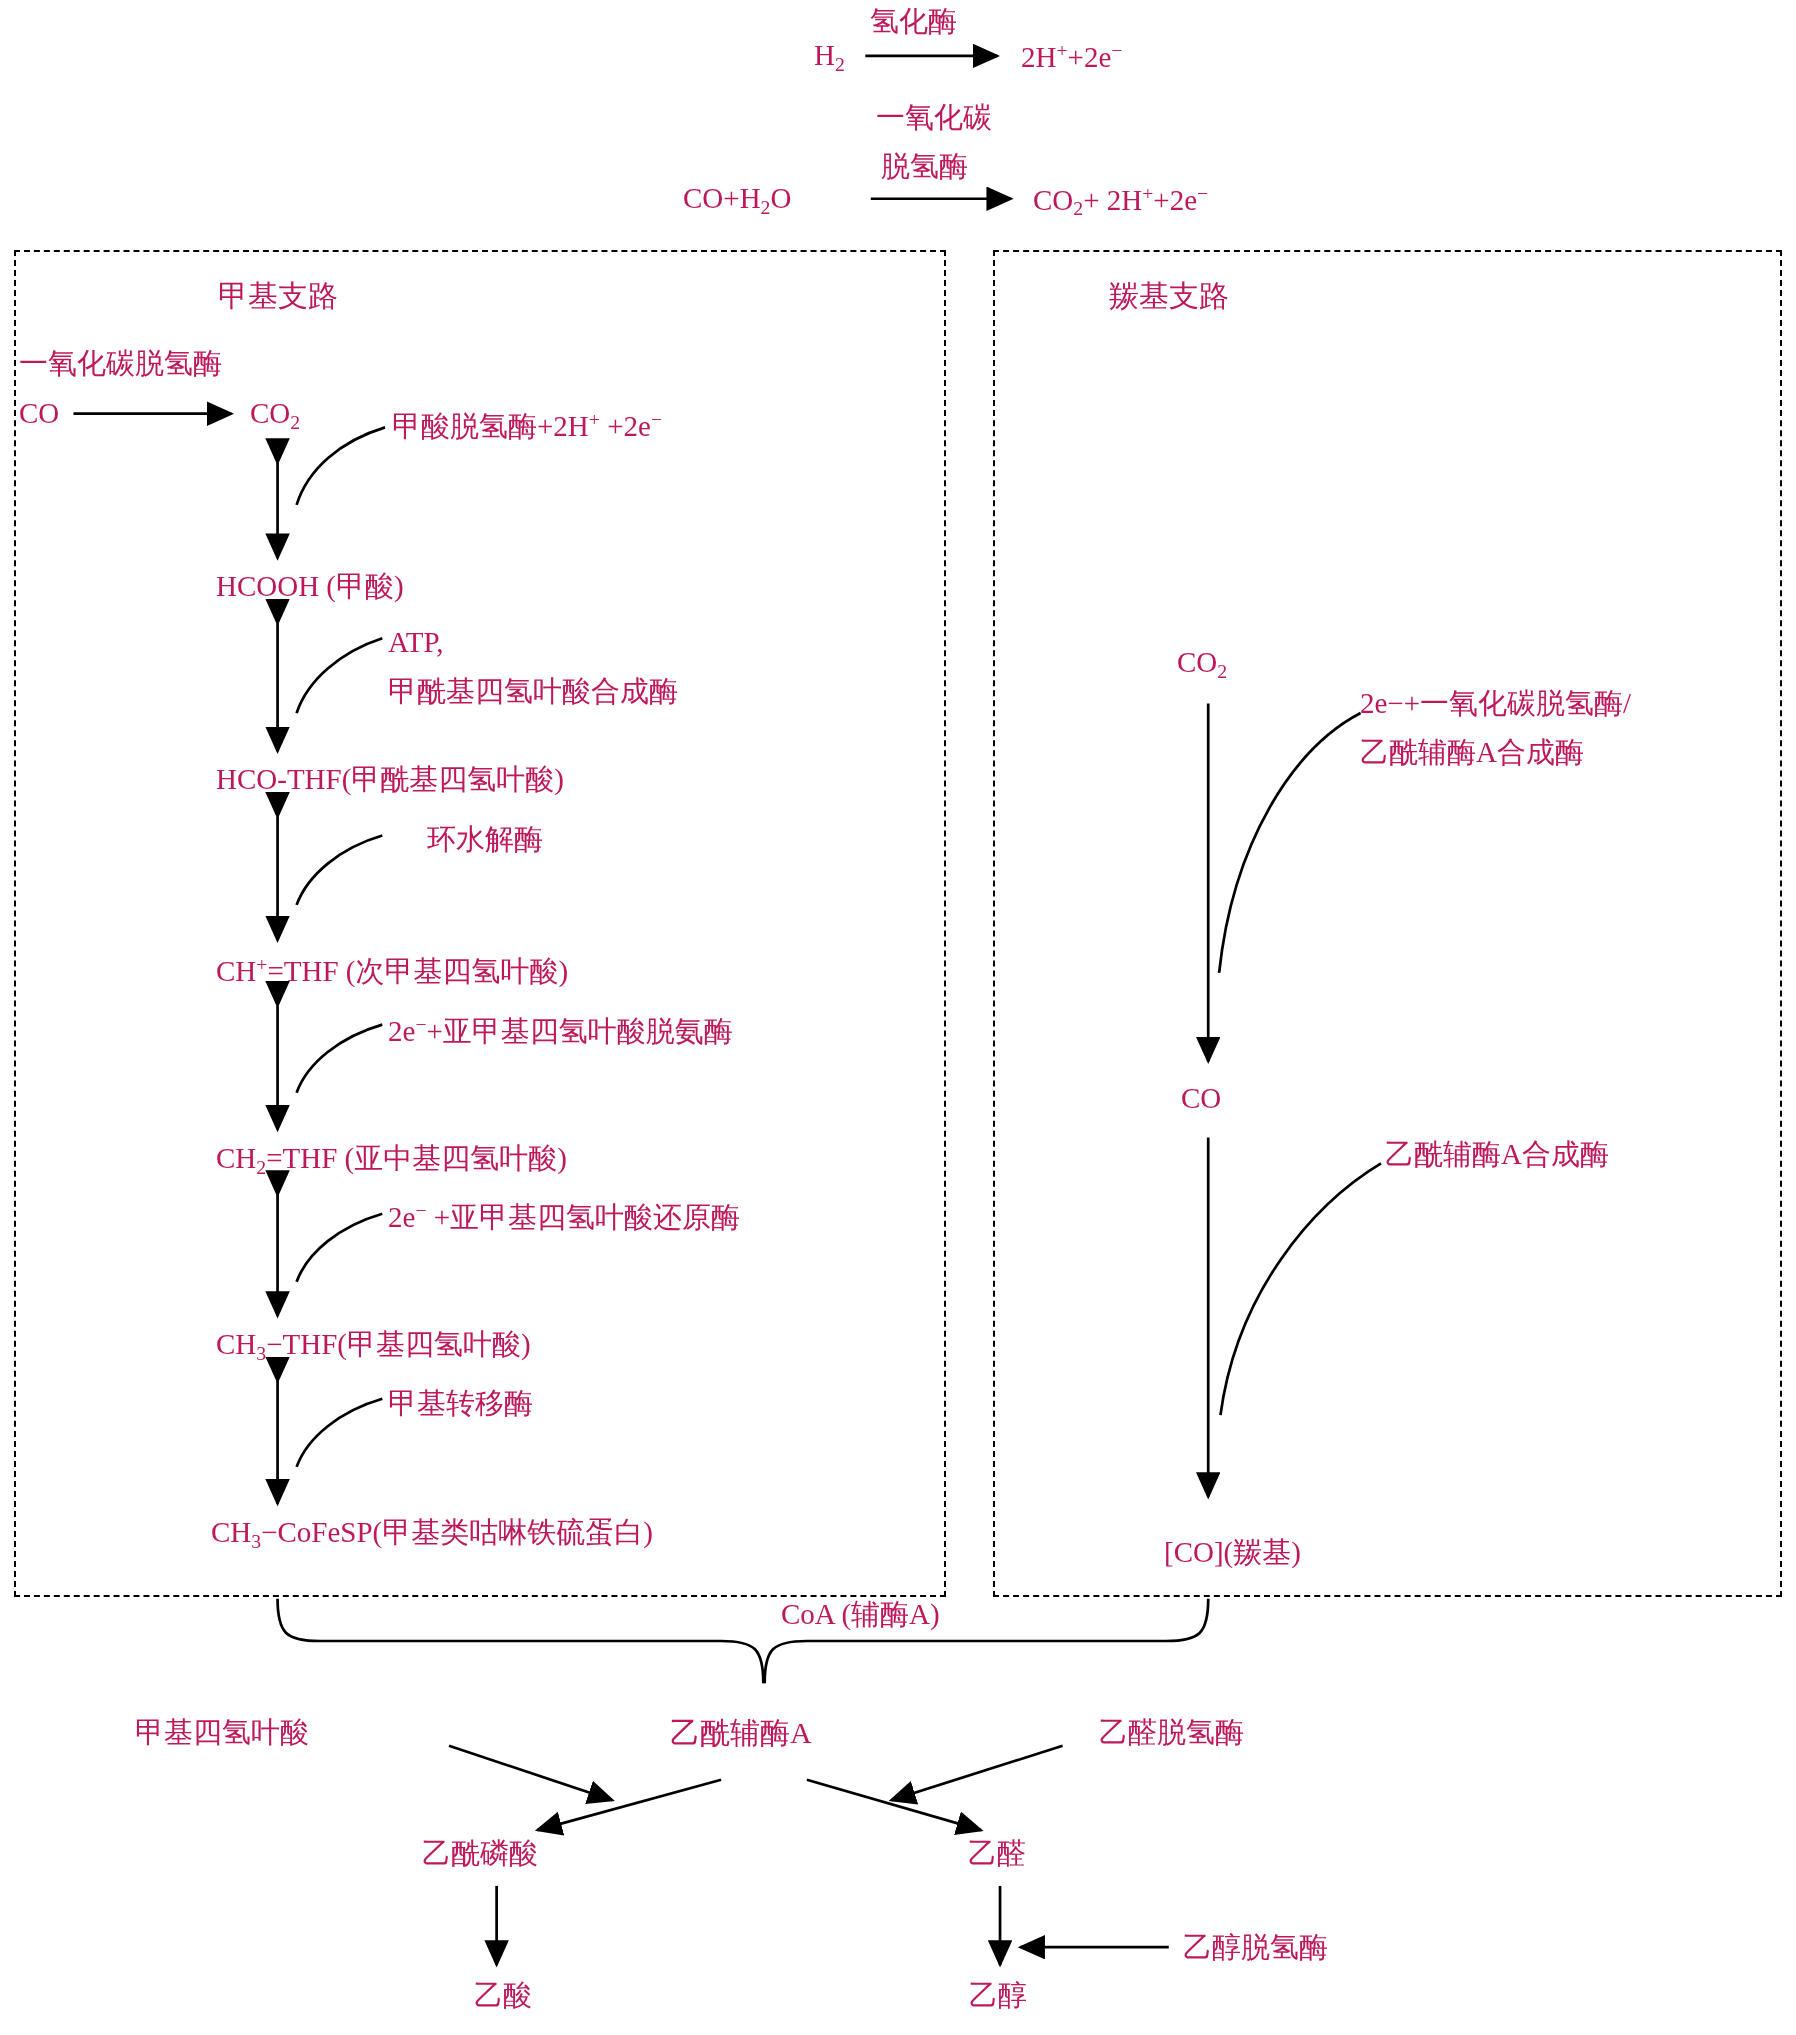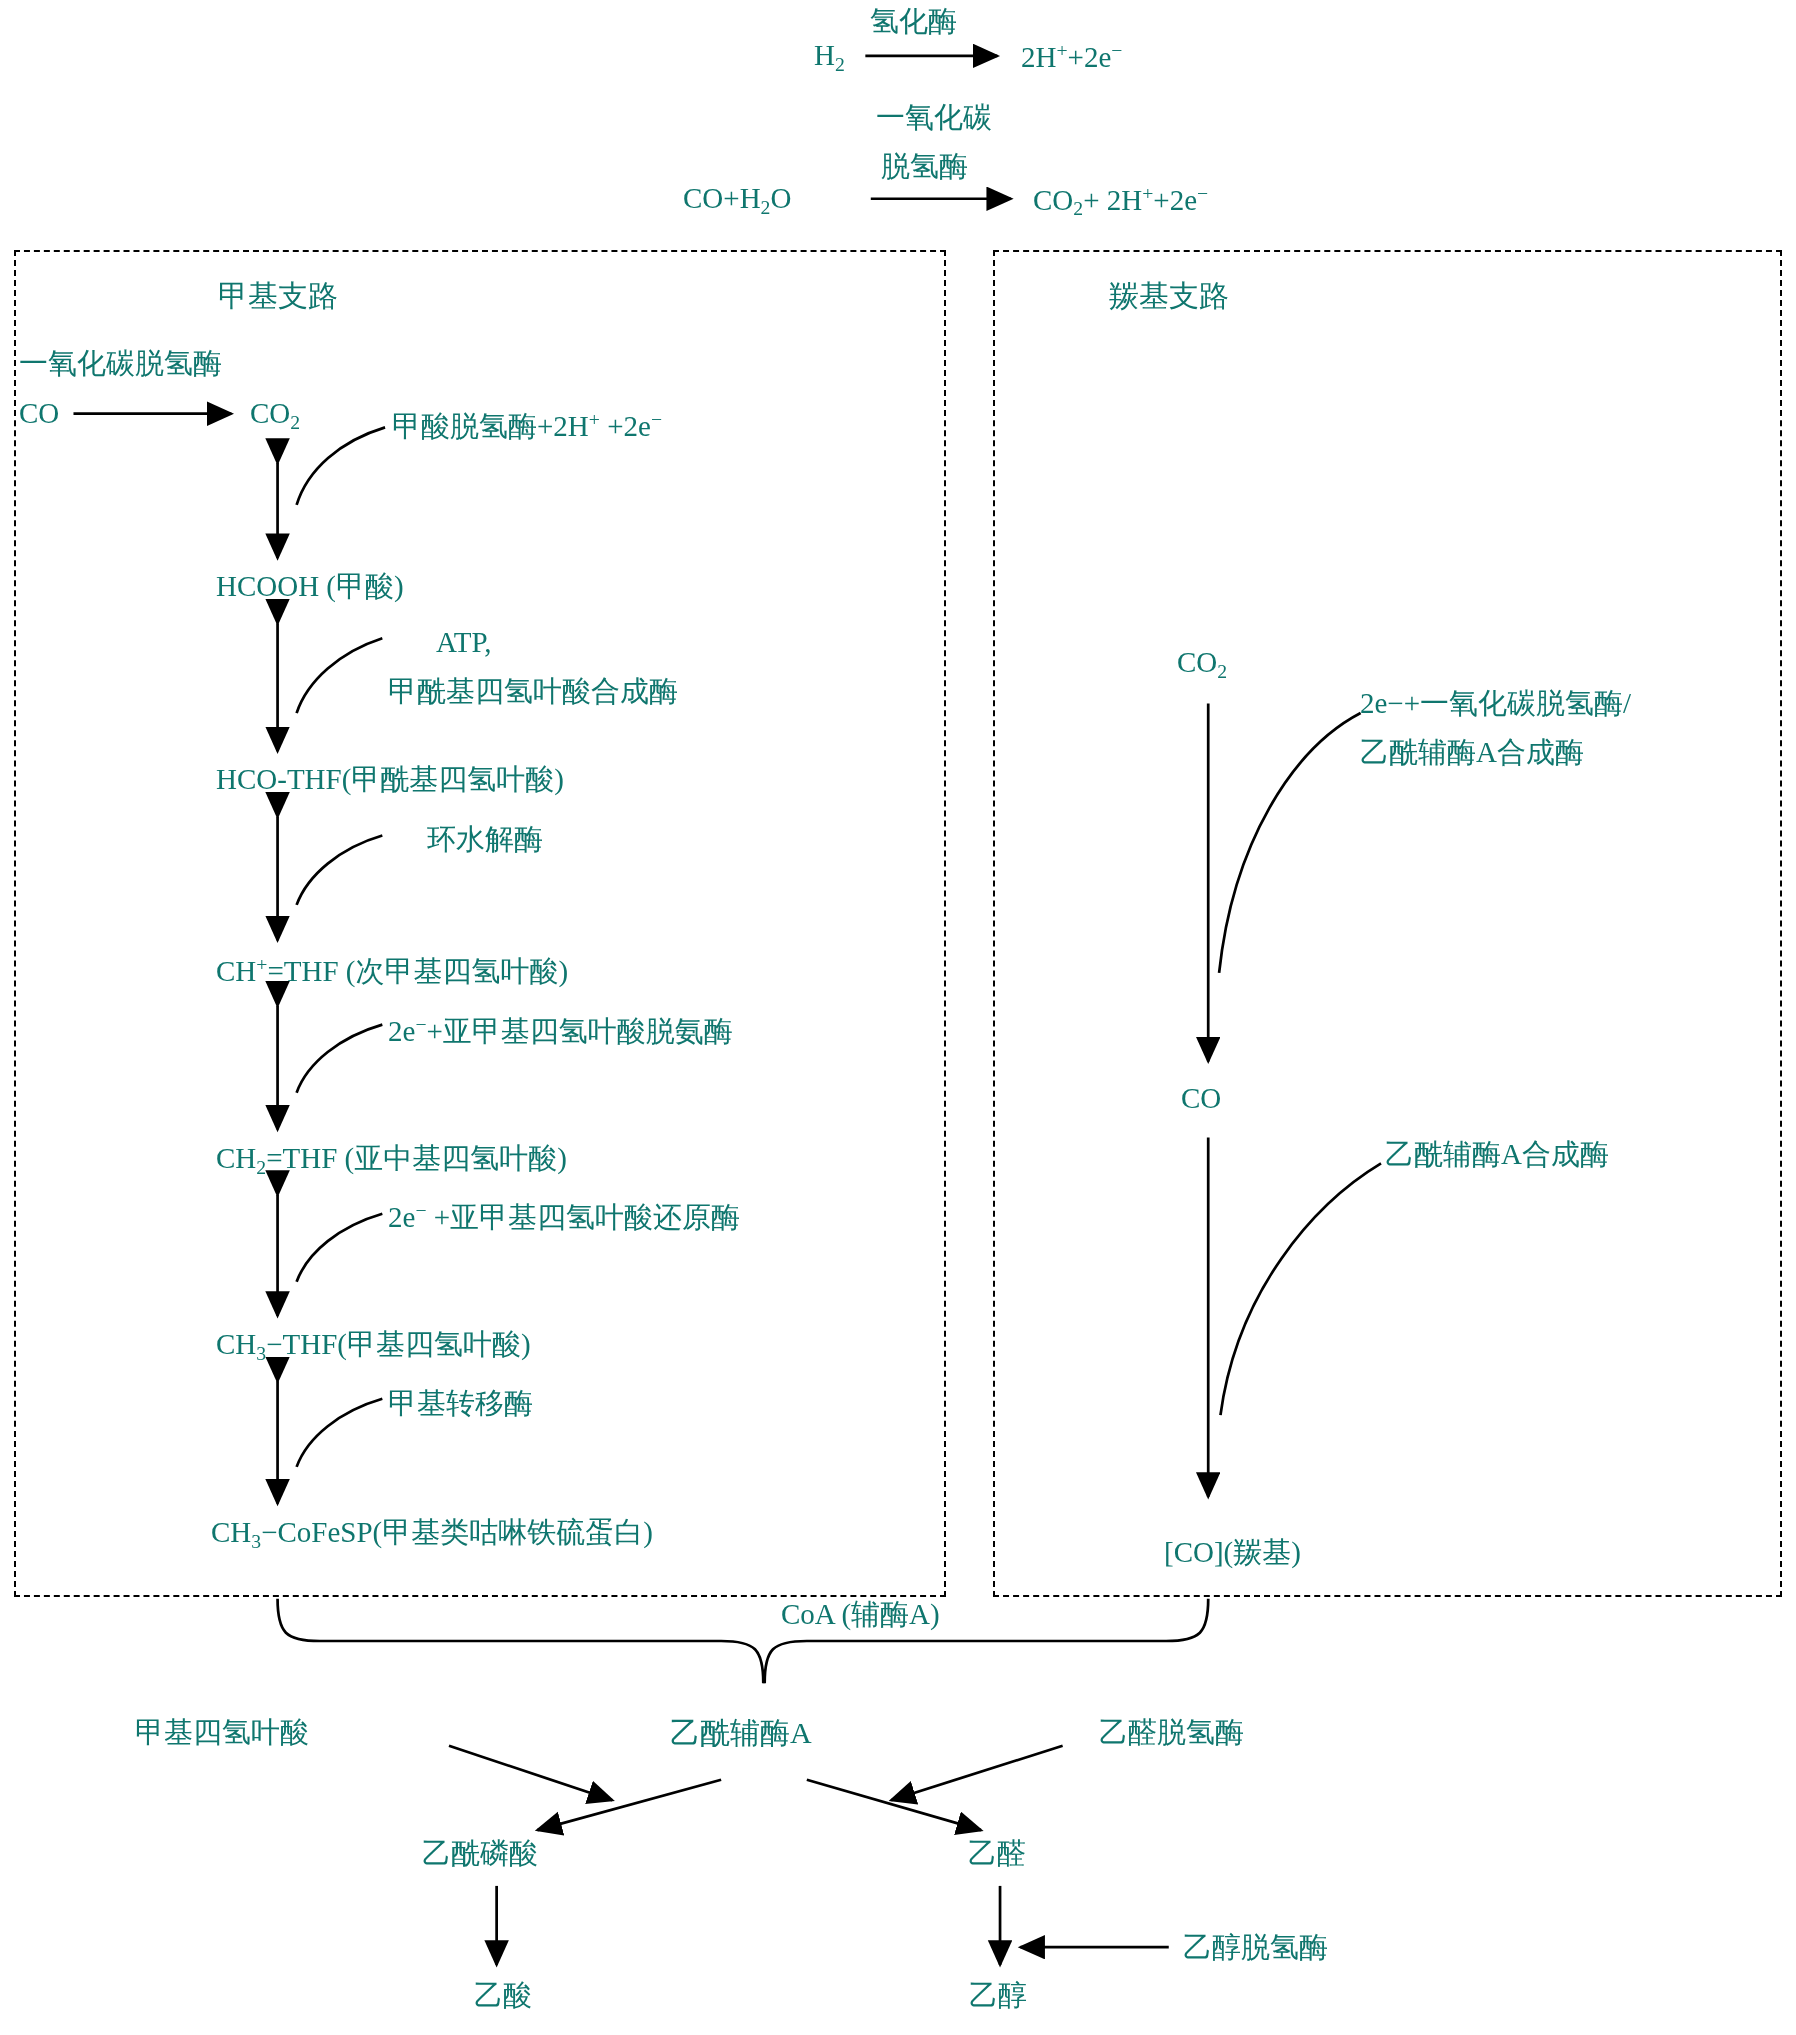--- a/index.html
+++ b/index.html
@@ -16,21 +16,21 @@
     width: 1796px;
     height: 2035px;
     overflow: hidden;
     background: #ffffff;
   }
   .lbl {
     position: absolute;
     white-space: nowrap;
     font-size: 29px;
     line-height: 1.15;
-    color: #0f766e;
+    color: #be185d;
   }
   .lbl.big { font-size: 30px; }
   .sub { font-size: 0.68em; vertical-align: -0.28em; }
   .sup { font-size: 0.68em; vertical-align: 0.5em; }
   svg.overlay {
     position: absolute;
     left: 0;
     top: 0;
     width: 1796px;
     height: 2035px;
@@ -62,21 +62,21 @@
   <div class="lbl big" style="left:218px; top:279px;">甲基支路</div>
   <div class="lbl big" style="left:1109px; top:279px;">羰基支路</div>
 
   <div class="lbl" style="left:19px; top:347px;">一氧化碳脱氢酶</div>
   <div class="lbl" style="left:19px; top:397px;">CO</div>
   <div class="lbl" style="left:250px; top:397px;">CO<span class="sub">2</span></div>
 
   <div class="lbl" style="left:392px; top:408px;">甲酸脱氢酶+2H<span class="sup">+</span> +2e<span class="sup">−</span></div>
   <div class="lbl" style="left:216px; top:570px;">HCOOH (甲酸)</div>
 
-  <div class="lbl" style="left:388px; top:626px;margin-left:48px;">ATP,</div>
+  <div class="lbl" style="left:388px; top:626px;">ATP,</div>
   <div class="lbl" style="left:388px; top:675px;">甲酰基四氢叶酸合成酶</div>
   <div class="lbl" style="left:216px; top:763px;">HCO-THF(甲酰基四氢叶酸)</div>
 
   <div class="lbl" style="left:388px; top:823px;margin-left:39px;">环水解酶</div>
   <div class="lbl" style="left:216px; top:953px;">CH<span class="sup">+</span>=THF (次甲基四氢叶酸)</div>
 
   <div class="lbl" style="left:388px; top:1013px;">2e<span class="sup">−</span>+亚甲基四氢叶酸脱氨酶</div>
   <div class="lbl" style="left:216px; top:1142px;">CH<span class="sub">2</span>=THF (亚中基四氢叶酸)</div>
 
   <div class="lbl" style="left:388px; top:1199px;">2e<span class="sup">−</span> +亚甲基四氢叶酸还原酶</div>

